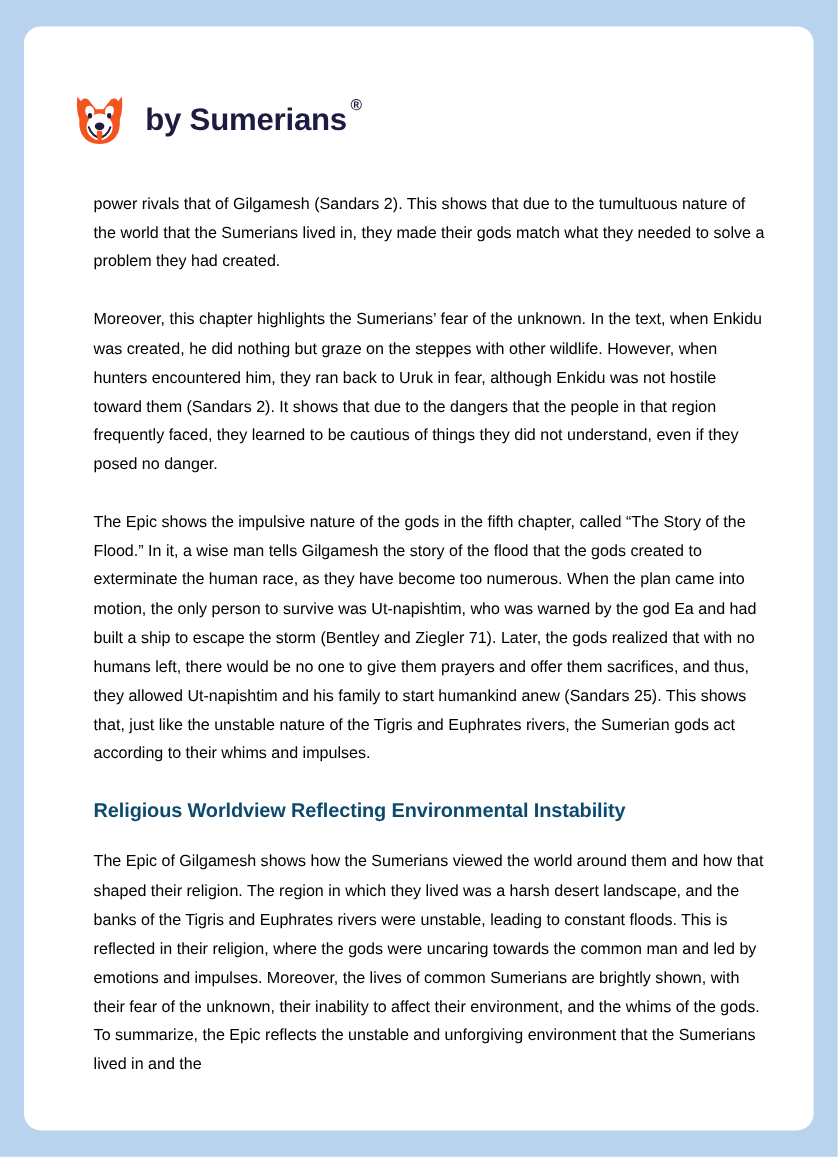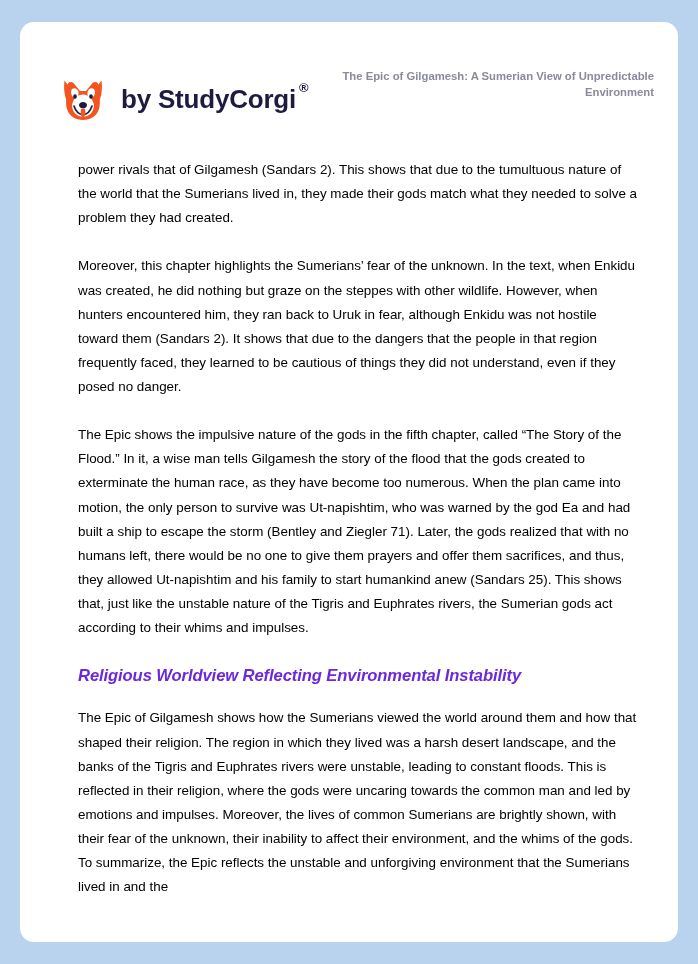--- a/index.html
+++ b/index.html
@@ -90,27 +90,26 @@
     color: #000000;
     font-size: 13.4px;
     line-height: 1.80;
     margin: 0 0 24px 0;
     text-align: left;
   }
   .doc-body p.last-para {
     margin-bottom: 12px;
   }
   .section-heading {
-    color: #6d28d9;
+    color: #0c4a6e;
     font-size: 16.6px;
     font-weight: bold;
     line-height: 1.4;
     margin: 0 0 19px 0;
     letter-spacing: -0.1px;
-    font-style: italic;
   }
 </style>
 </head>
 <body>
 
 <div class="page-card">
 
   <div class="doc-header">
 
     <div class="brand">
@@ -123,27 +122,26 @@
                  C32 80 26 69 29 58 C32 48 40 41 50 41 Z" fill="#ffffff"></path>
         <path d="M28 30 C34 26 40 30 41 37 C42 44 37 49 32 47 C27 45 24 36 28 30 Z" fill="#ffffff"></path>
         <path d="M72 30 C66 26 60 30 59 37 C58 44 63 49 68 47 C73 45 76 36 72 30 Z" fill="#ffffff"></path>
         <ellipse cx="34" cy="45" rx="3.6" ry="4.6" fill="#1d1b3f"></ellipse>
         <ellipse cx="66" cy="45" rx="3.6" ry="4.6" fill="#1d1b3f"></ellipse>
         <path d="M50 56 C55 56 58 59 58 62 C58 66 54 69 50 69 C46 69 42 66 42 62 C42 59 45 56 50 56 Z" fill="#1d1b3f"></path>
         <path d="M32 64 C36 76 44 81 50 81 C56 81 64 76 68 64" fill="none" stroke="#1d1b3f" stroke-width="3.4" stroke-linecap="round"></path>
         <path d="M46 70 C46 70 44 80 47 85 C49 88 51 88 53 85 C56 80 54 70 54 70 Z" fill="#f4541f"></path>
       </svg>
       <div class="brand-word">
-        <span>by StudyCorgi</span>
+        <span>by Sumerians</span>
         <span class="brand-reg">®</span>
       </div>
     </div>
 
     <div class="header-meta">
-      <div class="header-title">The Epic of Gilgamesh: A Sumerian View of Unpredictable Environment</div>
     </div>
 
   </div>
 
   <div class="doc-body">
     <p>power rivals that of Gilgamesh (Sandars 2). This shows that due to the tumultuous nature of the world that the Sumerians lived in, they made their gods match what they needed to solve a problem they had created.</p>
     <p>Moreover, this chapter highlights the Sumerians’ fear of the unknown. In the text, when Enkidu was created, he did nothing but graze on the steppes with other wildlife. However, when hunters encountered him, they ran back to Uruk in fear, although Enkidu was not hostile toward them (Sandars 2). It shows that due to the dangers that the people in that region frequently faced, they learned to be cautious of things they did not understand, even if they posed no danger.</p>
     <p>The Epic shows the impulsive nature of the gods in the fifth chapter, called “The Story of the Flood.” In it, a wise man tells Gilgamesh the story of the flood that the gods created to exterminate the human race, as they have become too numerous. When the plan came into motion, the only person to survive was Ut-napishtim, who was warned by the god Ea and had built a ship to escape the storm (Bentley and Ziegler 71). Later, the gods realized that with no humans left, there would be no one to give them prayers and offer them sacrifices, and thus, they allowed Ut-napishtim and his family to start humankind anew (Sandars 25). This shows that, just like the unstable nature of the Tigris and Euphrates rivers, the Sumerian gods act according to their whims and impulses.</p>
     <h2 class="section-heading">Religious Worldview Reflecting Environmental Instability</h2>
     <p class="last-para">The Epic of Gilgamesh shows how the Sumerians viewed the world around them and how that shaped their religion. The region in which they lived was a harsh desert landscape, and the banks of the Tigris and Euphrates rivers were unstable, leading to constant floods. This is reflected in their religion, where the gods were uncaring towards the common man and led by emotions and impulses. Moreover, the lives of common Sumerians are brightly shown, with their fear of the unknown, their inability to affect their environment, and the whims of the gods. To summarize, the Epic reflects the unstable and unforgiving environment that the Sumerians lived in and the</p>

